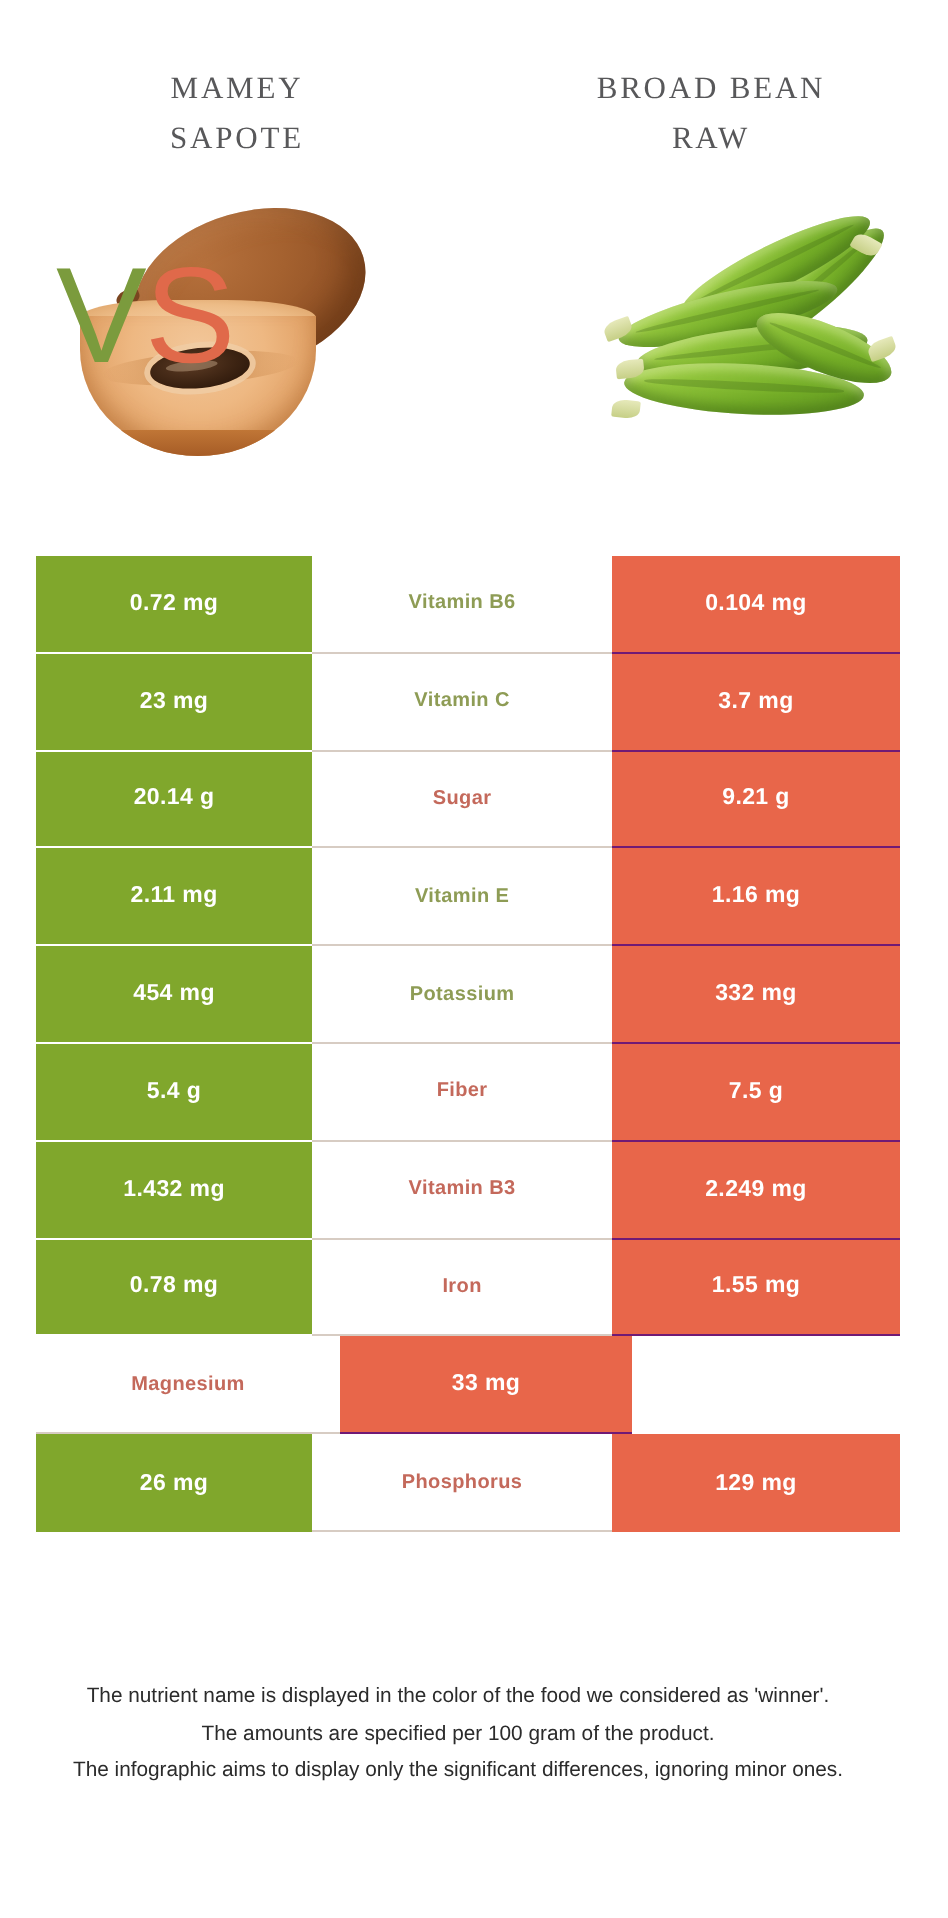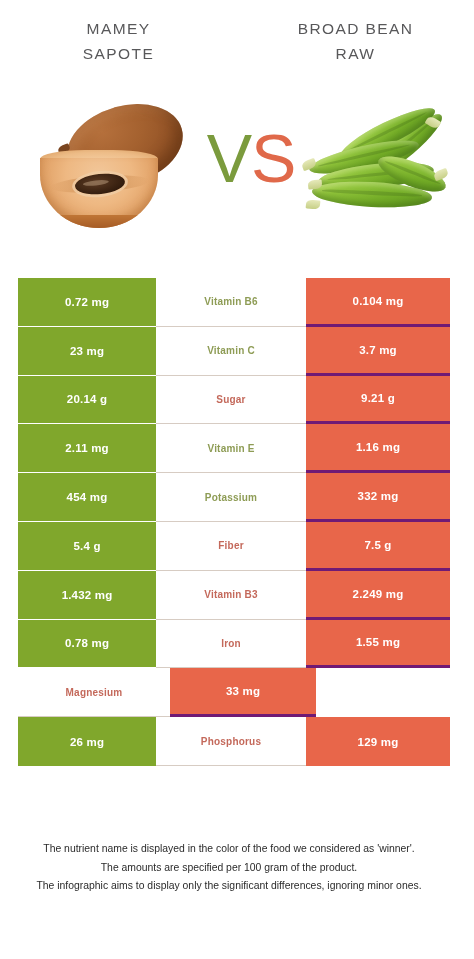--- a/index.html
+++ b/index.html
@@ -15,22 +15,23 @@
   .page {
     position: relative;
     width: 474px;
     height: 959px;
     background: #fff;
   }
 
   
   .titles {
     display: flex;
-    padding-top: 16px;
+    padding-top: 32px;
     height: 96px;
+    font-family: Liberation Serif, serif;
   }
   .title-col {
     flex: 1 1 50%;
     text-align: center;
     font-size: 15.5px;
     letter-spacing: 1.4px;
     line-height: 25px;
     color: #58585a;
     font-weight: 300;
     text-transform: uppercase;
@@ -55,21 +56,20 @@
     left: 298px;
     top: 8px;
     width: 152px;
     height: 122px;
   }
 
   .vs {
     position: absolute;
     left: 0; right: 0;
     top: 28px;
-    text-align: center;
     font-size: 68px;
     line-height: 68px;
     font-weight: 400;
     letter-spacing: -1px;
     margin-left: 28px;
   }
   .vs .v { color: #7b9b3d; }
   .vs .s { color: #e0694a; }
 
   
@@ -104,21 +104,21 @@
     border-bottom: 1px solid #d7ccc3;
     font-weight: bold;
     font-size: 10px;
   }
   .cell-mid.win-left  { color: #8e9c55; }
   .cell-mid.win-right { color: #c4695b; }
   .cell-right {
     width: 146px;
     background: #e8664a;
     color: #ffffff;
-    border-bottom: 3px solid #701a75;
+    border-bottom: 1px solid #701a75;
   }
   .row:last-child .cell-left,
   .row:last-child .cell-right { border-bottom: none; }
   .row:last-child .cell-mid { border-bottom: 1px solid #d7ccc3; }
 
   
   .footer {
     position: absolute;
     left: 0;
     top: 840px;

